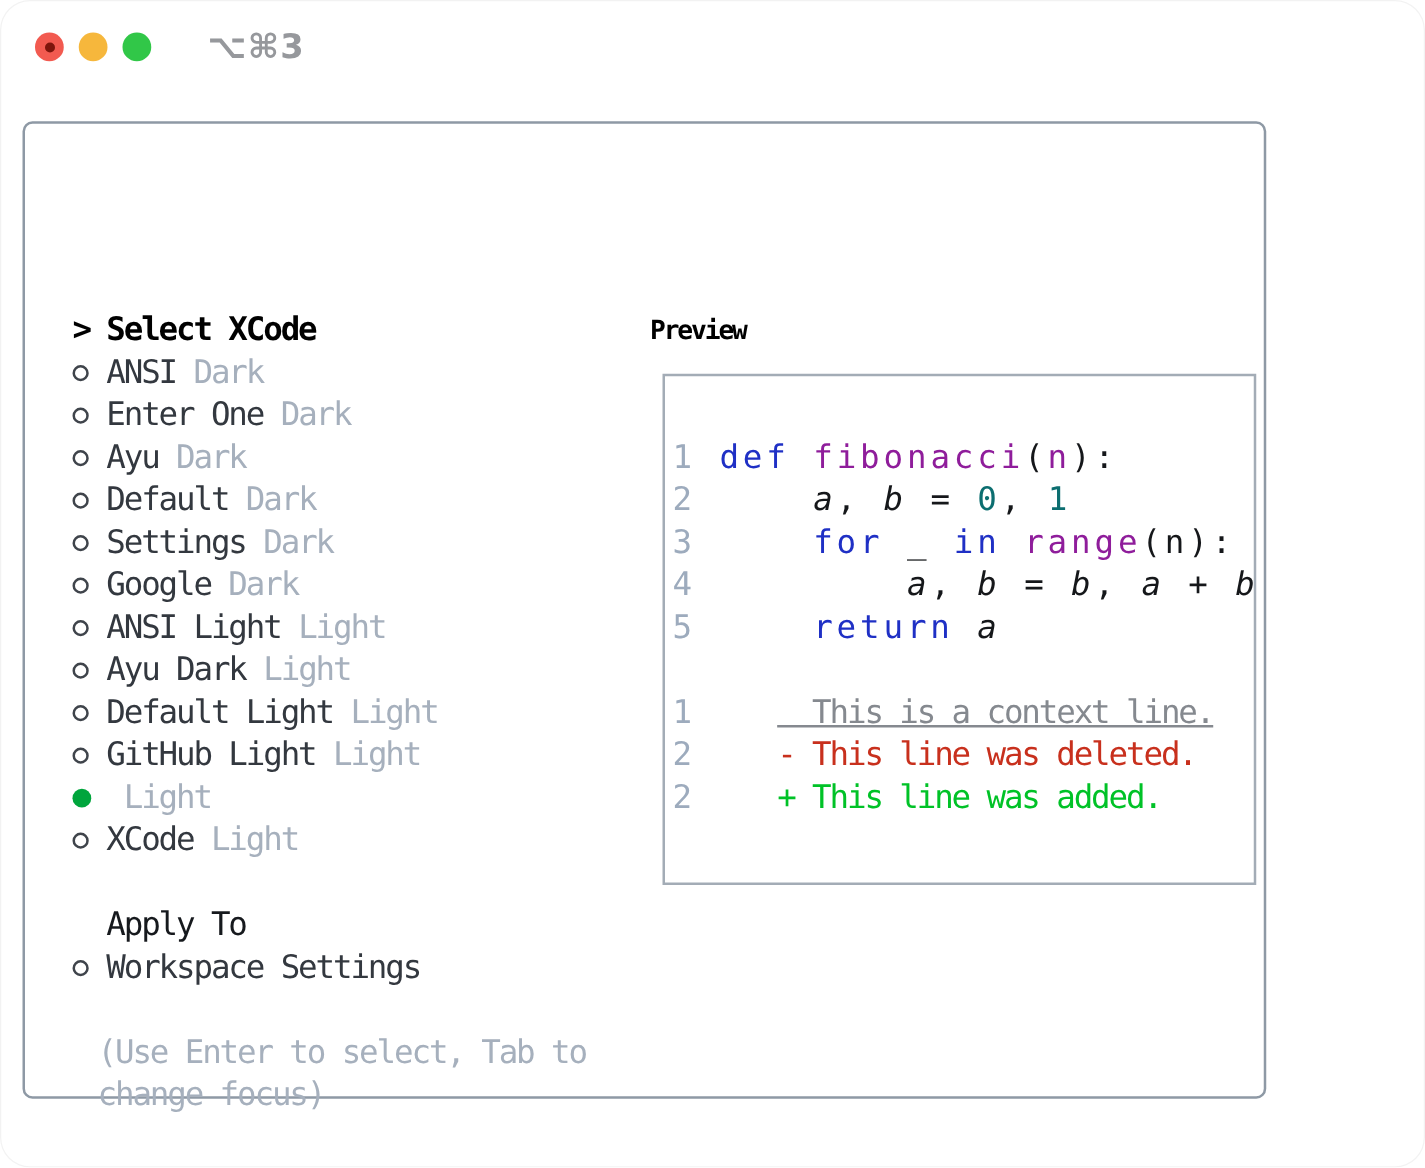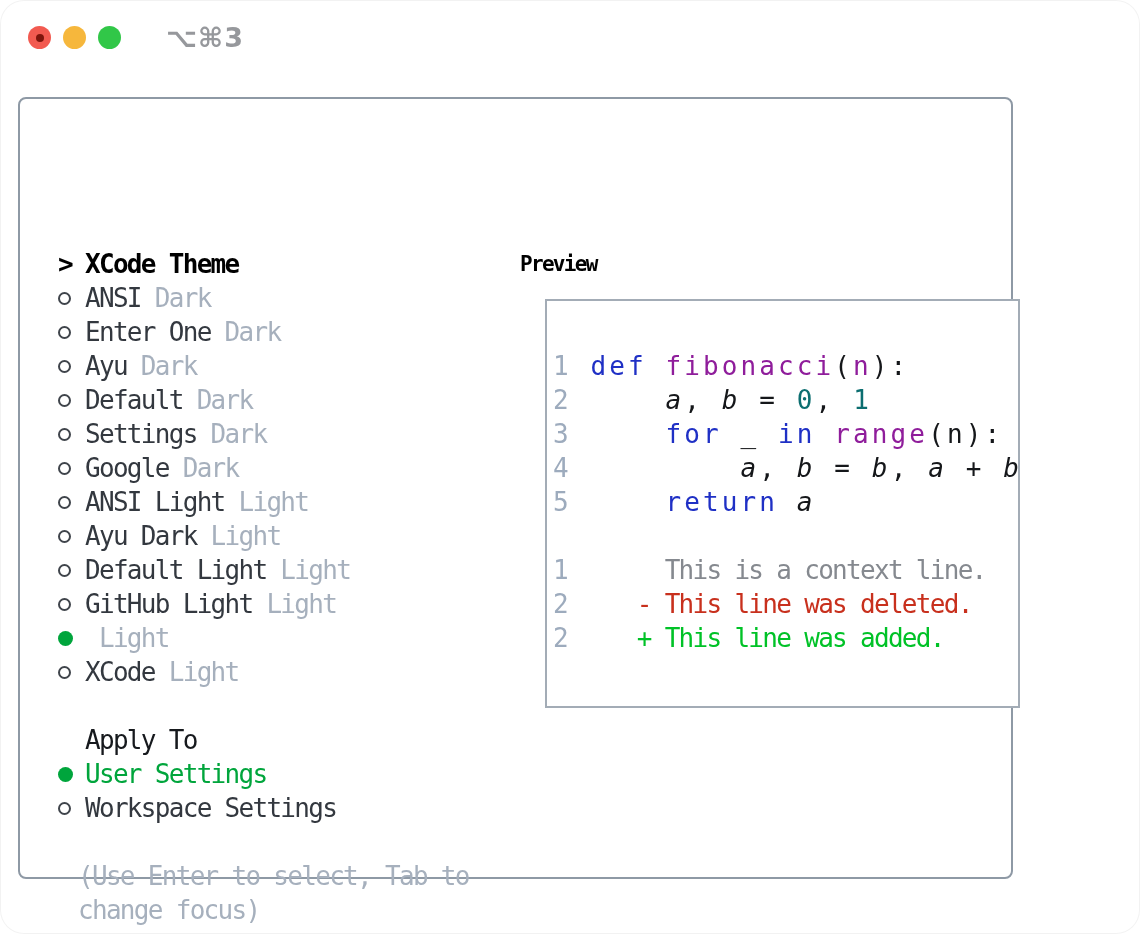--- a/index.html
+++ b/index.html
@@ -35,34 +35,34 @@
   .nm.sel{color:var(--selected-green);}
   .vr{color:var(--muted-label);}
   .applyhdr .label{color:#16191d;}
   .spacer{height:34px;}
   .hint{color:var(--muted-label);}
   .hint div{height:34px;white-space:pre;margin-left:20px;}
 
   
   .preview-title{position:absolute;left:500px;top:148px;height:34px;line-height:34px;
                  font-size:21px;letter-spacing:-1.7px;font-weight:bold;color:#000;}
-  .preview-box{position:absolute;left:525px;top:200px;width:475px;height:409px;
+  .preview-box{position:absolute;left:510px;top:200px;width:475px;height:409px;
                border:2px solid var(--preview-border);background:#fff;box-sizing:border-box;}
   .code-pane{position:absolute;left:6px;top:48px;white-space:pre;
              font-size:26px;letter-spacing:3.1px;line-height:34px;color:#15171a;}
   .diff-pane{position:absolute;left:6px;top:252px;white-space:pre;
              font-size:26px;letter-spacing:-1.7px;line-height:34px;}
   .cline,.dline{height:34px;}
   .ln{color:var(--line-number);}
   .tk-k{color:var(--keyword-blue);}
   .tk-f{color:var(--function-purple);}
   .tk-n{color:var(--literal-teal);}
   .tk-p{color:#15171a;}
   .tk-v{color:#15171a;font-style:italic;}
-  .dtx.context{color:var(--context-gray);}
+  .dtx.context{color:var(--context-gray);text-decoration:underline;}
   .dtx.deleted{color:var(--deleted-red);}
   .dtx.added{color:var(--added-green);}
 </style>
 </head>
 <body>
 
 <div class="stage">
 
   <div class="titlebar">
     <span class="tl red">
@@ -71,21 +71,21 @@
     <span class="tl yellow"></span>
     <span class="tl green"></span>
     <span class="win-title">⌥⌘3</span>
   </div>
 
   <div class="panel">
 
     <div class="leftcol">
       <div class="row hdr">
         <span class="mark cursor">&gt;</span>
-        <span class="label">XCode Theme</span>
+        <span class="label">Select XCode</span>
       </div>
       <div id="theme-rows">
           <div class="row"><span class="mark"><span class="circle"></span></span><span class="nm">ANSI</span><span class="vr"> Dark</span></div>
           <div class="row"><span class="mark"><span class="circle"></span></span><span class="nm">Enter One</span><span class="vr"> Dark</span></div>
           <div class="row"><span class="mark"><span class="circle"></span></span><span class="nm">Ayu</span><span class="vr"> Dark</span></div>
           <div class="row"><span class="mark"><span class="circle"></span></span><span class="nm">Default</span><span class="vr"> Dark</span></div>
           <div class="row"><span class="mark"><span class="circle"></span></span><span class="nm">Settings</span><span class="vr"> Dark</span></div>
           <div class="row"><span class="mark"><span class="circle"></span></span><span class="nm">Google</span><span class="vr"> Dark</span></div>
           <div class="row"><span class="mark"><span class="circle"></span></span><span class="nm">ANSI Light</span><span class="vr"> Light</span></div>
           <div class="row"><span class="mark"><span class="circle"></span></span><span class="nm">Ayu Dark</span><span class="vr"> Light</span></div>
@@ -93,21 +93,20 @@
           <div class="row"><span class="mark"><span class="circle"></span></span><span class="nm">GitHub Light</span><span class="vr"> Light</span></div>
           <div class="row"><span class="mark"><span class="circle filled"></span></span><span class="vr"> Light</span></div>
           <div class="row"><span class="mark"><span class="circle"></span></span><span class="nm">XCode</span><span class="vr"> Light</span></div>
         </div>
       <div class="spacer"></div>
       <div class="row applyhdr">
         <span class="mark"></span>
         <span class="label">Apply To</span>
       </div>
       <div id="apply-rows">
-          <div class="row"><span class="mark"><span class="circle filled"></span></span><span class="nm sel">User Settings</span></div>
           <div class="row"><span class="mark"><span class="circle"></span></span><span class="nm">Workspace Settings</span></div>
         </div>
       <div class="spacer"></div>
       <div class="hint">
         <div>(Use Enter to select, Tab to</div>
         <div>change focus)</div>
       </div>
     </div>
 
     <div class="preview-title">Preview</div>

